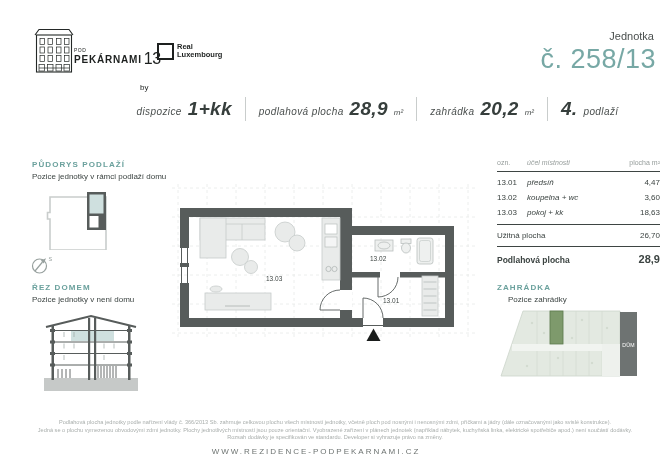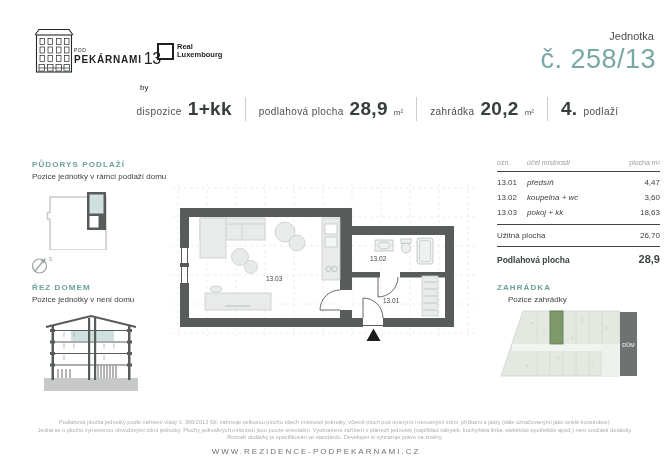--- a/index.html
+++ b/index.html
@@ -14,21 +14,21 @@
   #brand-13{font-size:16px;font-weight:500;line-height:13px;letter-spacing:-.5px;}
   #by-label{left:140px;top:46px;font-size:8px;color:#1d201f;margin-top:37px;}
   #partner-square{left:157px;top:43px;width:13px;height:13px;border:2.2px solid #1d201f;}
   #partner-name{left:177px;top:43px;font-size:7.5px;font-weight:700;line-height:8px;color:#1d201f;}
 
   #unit-label{right:16px;top:30px;font-size:11px;color:#4a4f4e;text-align:right;}
   #unit-number{right:14px;top:44px;font-size:27px;color:#77a8a5;text-align:right;letter-spacing:.5px;}
 
   
   #spec-bar{left:105px;top:94px;width:545px;height:30px;display:flex;align-items:center;
-            justify-content:center;gap:13px;}
+            justify-content:center;gap:13px;font-style:italic;}
   .spec{display:flex;align-items:baseline;gap:6px;white-space:nowrap;}
   .spec .lbl{font-size:10px;color:#4a4f4e;letter-spacing:.4px;}
   .spec .big{font-size:19px;font-weight:600;color:#363e3c;letter-spacing:.3px;}
   .spec .unit{font-size:8px;color:#4a4f4e;}
   .spec-sep{width:1px;height:24px;background:#c9cdcc;}
 
   
   .side-title{left:32px;font-size:8px;font-weight:700;letter-spacing:1.1px;color:#6ba19d;}
   .side-sub{left:32px;font-size:8px;color:#3c4442;}
 

